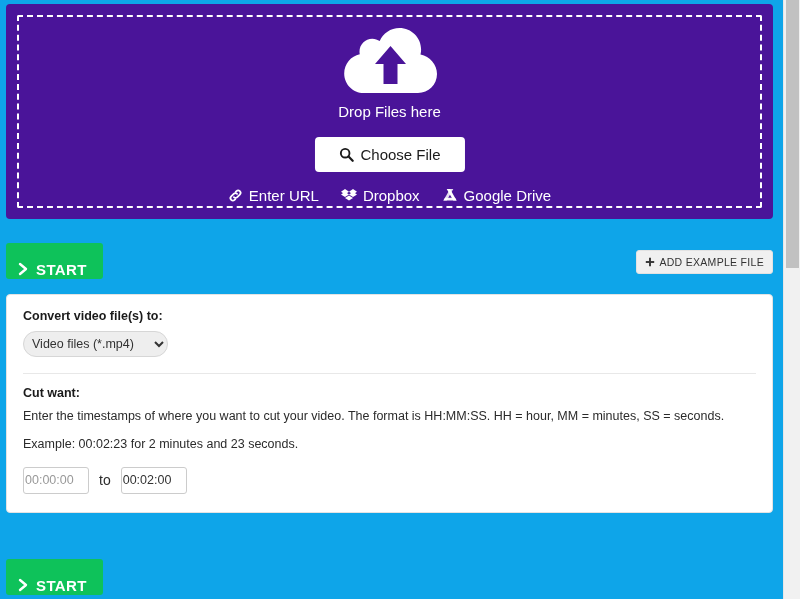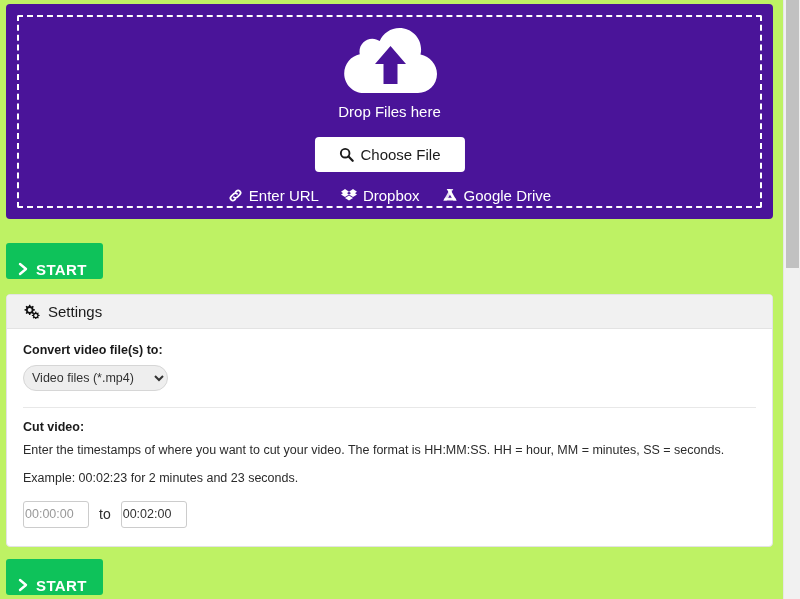--- a/index.html
+++ b/index.html
@@ -13,21 +13,21 @@
   #page {
     position: relative;
     width: 800px; height: 599px;
     background: #f4f4f4;
   }
   
   #viewport {
     position: absolute;
     left: 0; top: 0;
     width: 783px; height: 599px;
-    background: #bef264;
+    background: #0ea5e9;
     overflow: hidden;
   }
 
   
   .dropzone {
     position: absolute;
     left: 6px; top: 4px;
     width: 767px; height: 215px;
     background: #4a1499;
     border-radius: 4px;
@@ -305,48 +305,44 @@
     <div class="start-row-top">
       <button class="btn-start">
         <span style="display:inline-flex;">
           <svg width="11" height="14" viewBox="0 0 11 14" xmlns="http://www.w3.org/2000/svg">
             <polyline points="2,2 8,7 2,12" fill="none" stroke="#ffffff" stroke-width="2.4" stroke-linecap="round" stroke-linejoin="round"></polyline>
           </svg>
         </span>
         <span>START</span>
       </button>
 
-    </div>
-
-    <div class="settings-panel">
-
-      <div class="settings-header">
+      <button class="btn-example">
         <span style="display:inline-flex;">
-          <svg width="17" height="15" viewBox="0 0 17 15" xmlns="http://www.w3.org/2000/svg">
-            <g fill="#111111">
-              <path d="M6.1,0.7 L7.3,0.7 L7.6,2.1 L8.7,2.6 L9.9,1.8 L10.8,2.7 L10,3.9 L10.5,5 L11.9,5.3 L11.9,6.5 L10.5,6.8 L10,7.9 L10.8,9.1 L9.9,10 L8.7,9.2 L7.6,9.7 L7.3,11.1 L6.1,11.1 L5.8,9.7 L4.7,9.2 L3.5,10 L2.6,9.1 L3.4,7.9 L2.9,6.8 L1.5,6.5 L1.5,5.3 L2.9,5 L3.4,3.9 L2.6,2.7 L3.5,1.8 L4.7,2.6 L5.8,2.1 Z"></path>
-              <circle cx="6.7" cy="5.9" r="2" fill="#f1f1f1"></circle>
-              <path d="M12.3,7.6 L13.2,7.6 L13.4,8.6 L14.2,9 L15.1,8.4 L15.8,9.1 L15.2,10 L15.6,10.8 L16.6,11 L16.6,11.9 L15.6,12.1 L15.2,12.9 L15.8,13.8 L15.1,14.5 L14.2,13.9 L13.4,14.3 L13.2,15.3 L12.3,15.3 L12.1,14.3 L11.3,13.9 L10.4,14.5 L9.7,13.8 L10.3,12.9 L9.9,12.1 L8.9,11.9 L8.9,11 L9.9,10.8 L10.3,10 L9.7,9.1 L10.4,8.4 L11.3,9 L12.1,8.6 Z"></path>
-              <circle cx="12.75" cy="11.45" r="1.5" fill="#f1f1f1"></circle>
-            </g>
+          <svg width="10" height="10" viewBox="0 0 10 10" xmlns="http://www.w3.org/2000/svg">
+            <line x1="5" y1="0.8" x2="5" y2="9.2" stroke="#333333" stroke-width="1.9"></line>
+            <line x1="0.8" y1="5" x2="9.2" y2="5" stroke="#333333" stroke-width="1.9"></line>
           </svg>
         </span>
-        <span class="settings-title">Settings</span>
-      </div>
+        <span>ADD EXAMPLE FILE</span>
+      </button>
+    </div>
+
+    <div class="settings-panel">
+
 
       <div class="settings-body">
 
         <div class="field-label">Convert video file(s) to:</div>
         <select class="format-select">
           <option>Video files (*.mp4)</option>
         </select>
 
         <div class="divider"></div>
 
-        <div class="field-label">Cut video:</div>
+        <div class="field-label">Cut want:</div>
         <p class="desc">Enter the timestamps of where you want to cut your video. The format is HH:MM:SS. HH = hour, MM = minutes, SS = seconds.</p>
         <p class="desc">Example: 00:02:23 for 2 minutes and 23 seconds.</p>
 
         <div class="time-row">
           <input class="time-input" type="text" placeholder="00:00:00" style="">
           <span class="to-label">to</span>
           <input class="time-input" type="text" value="00:02:00" style="">
         </div>
 
       </div>

